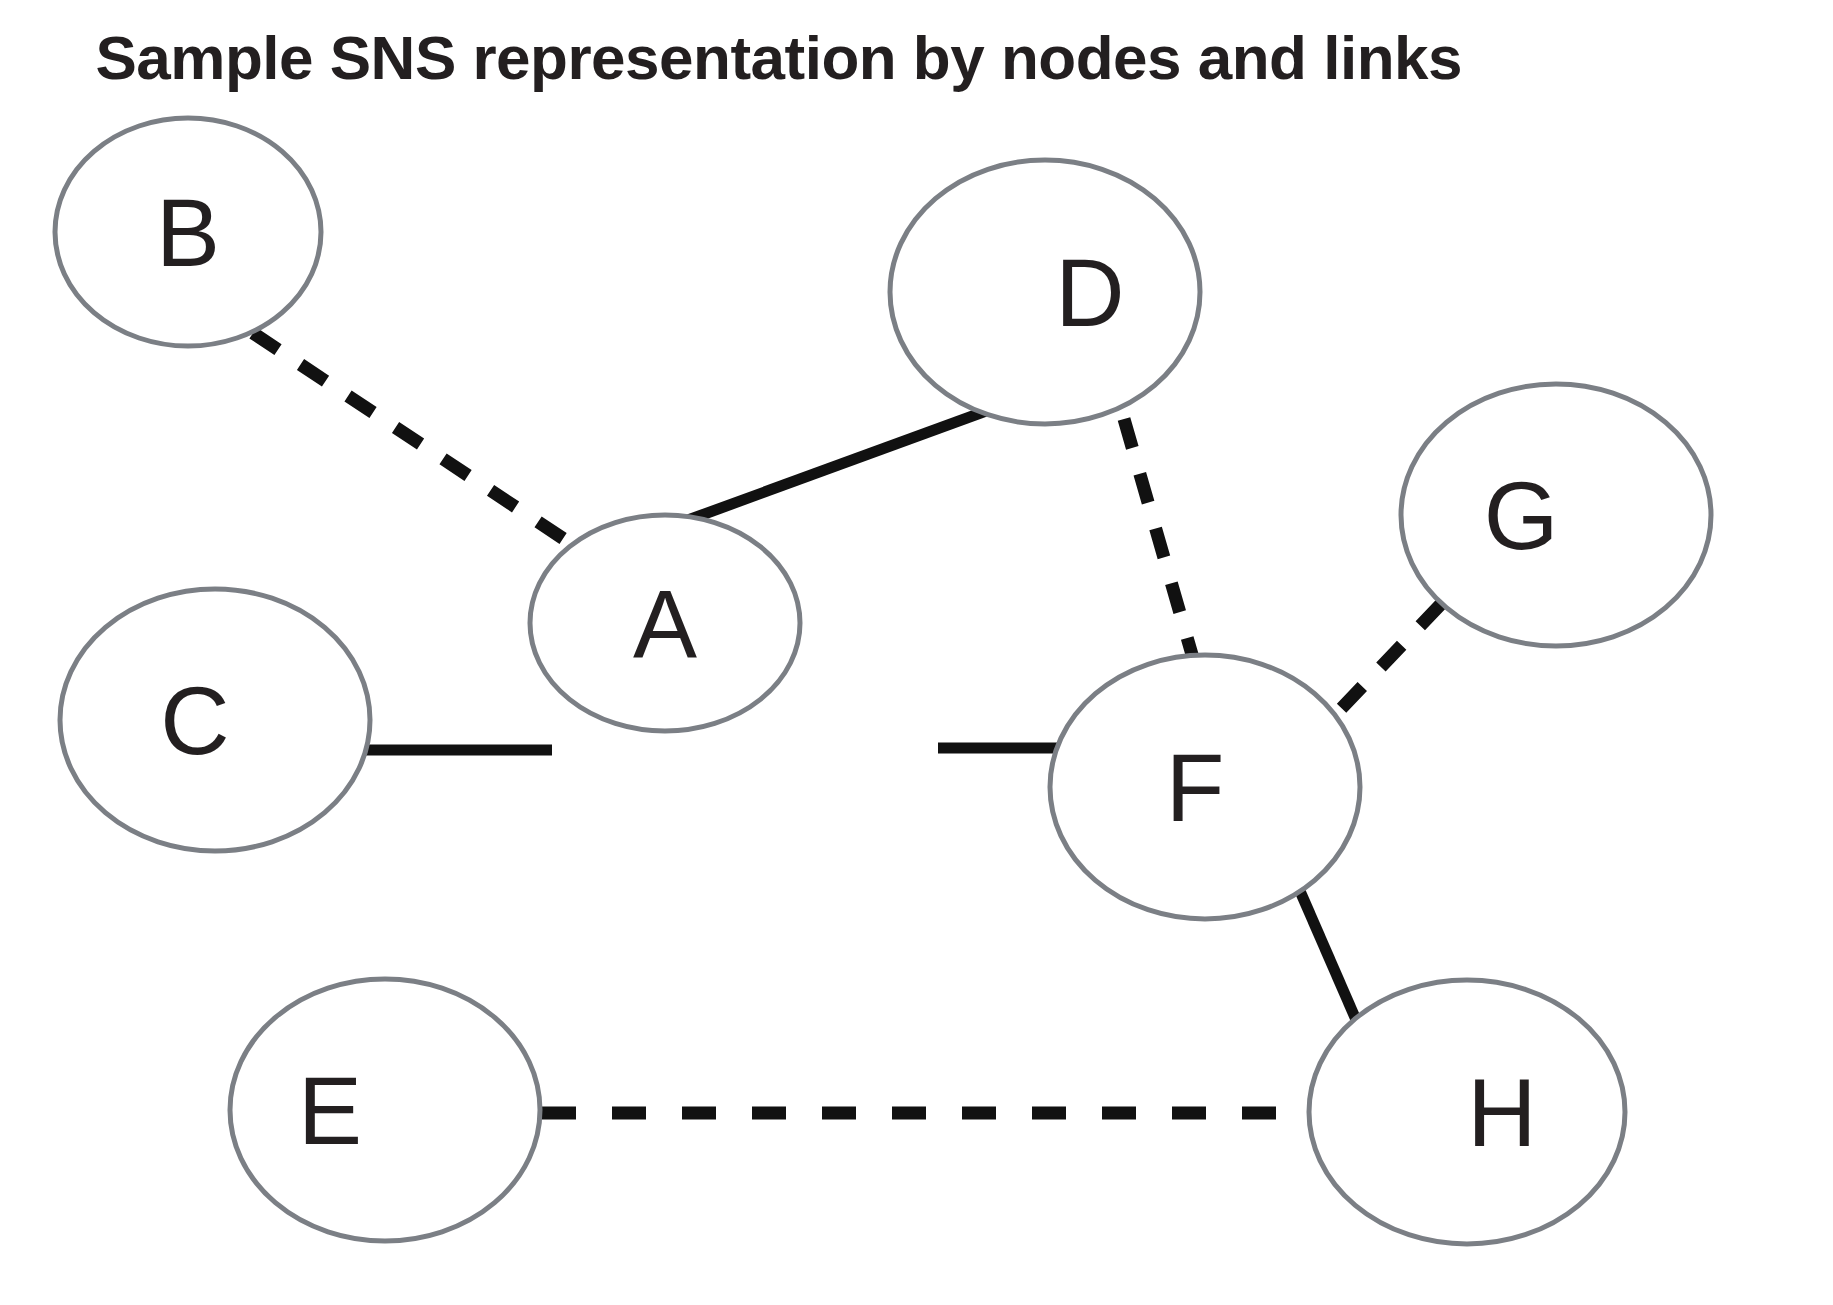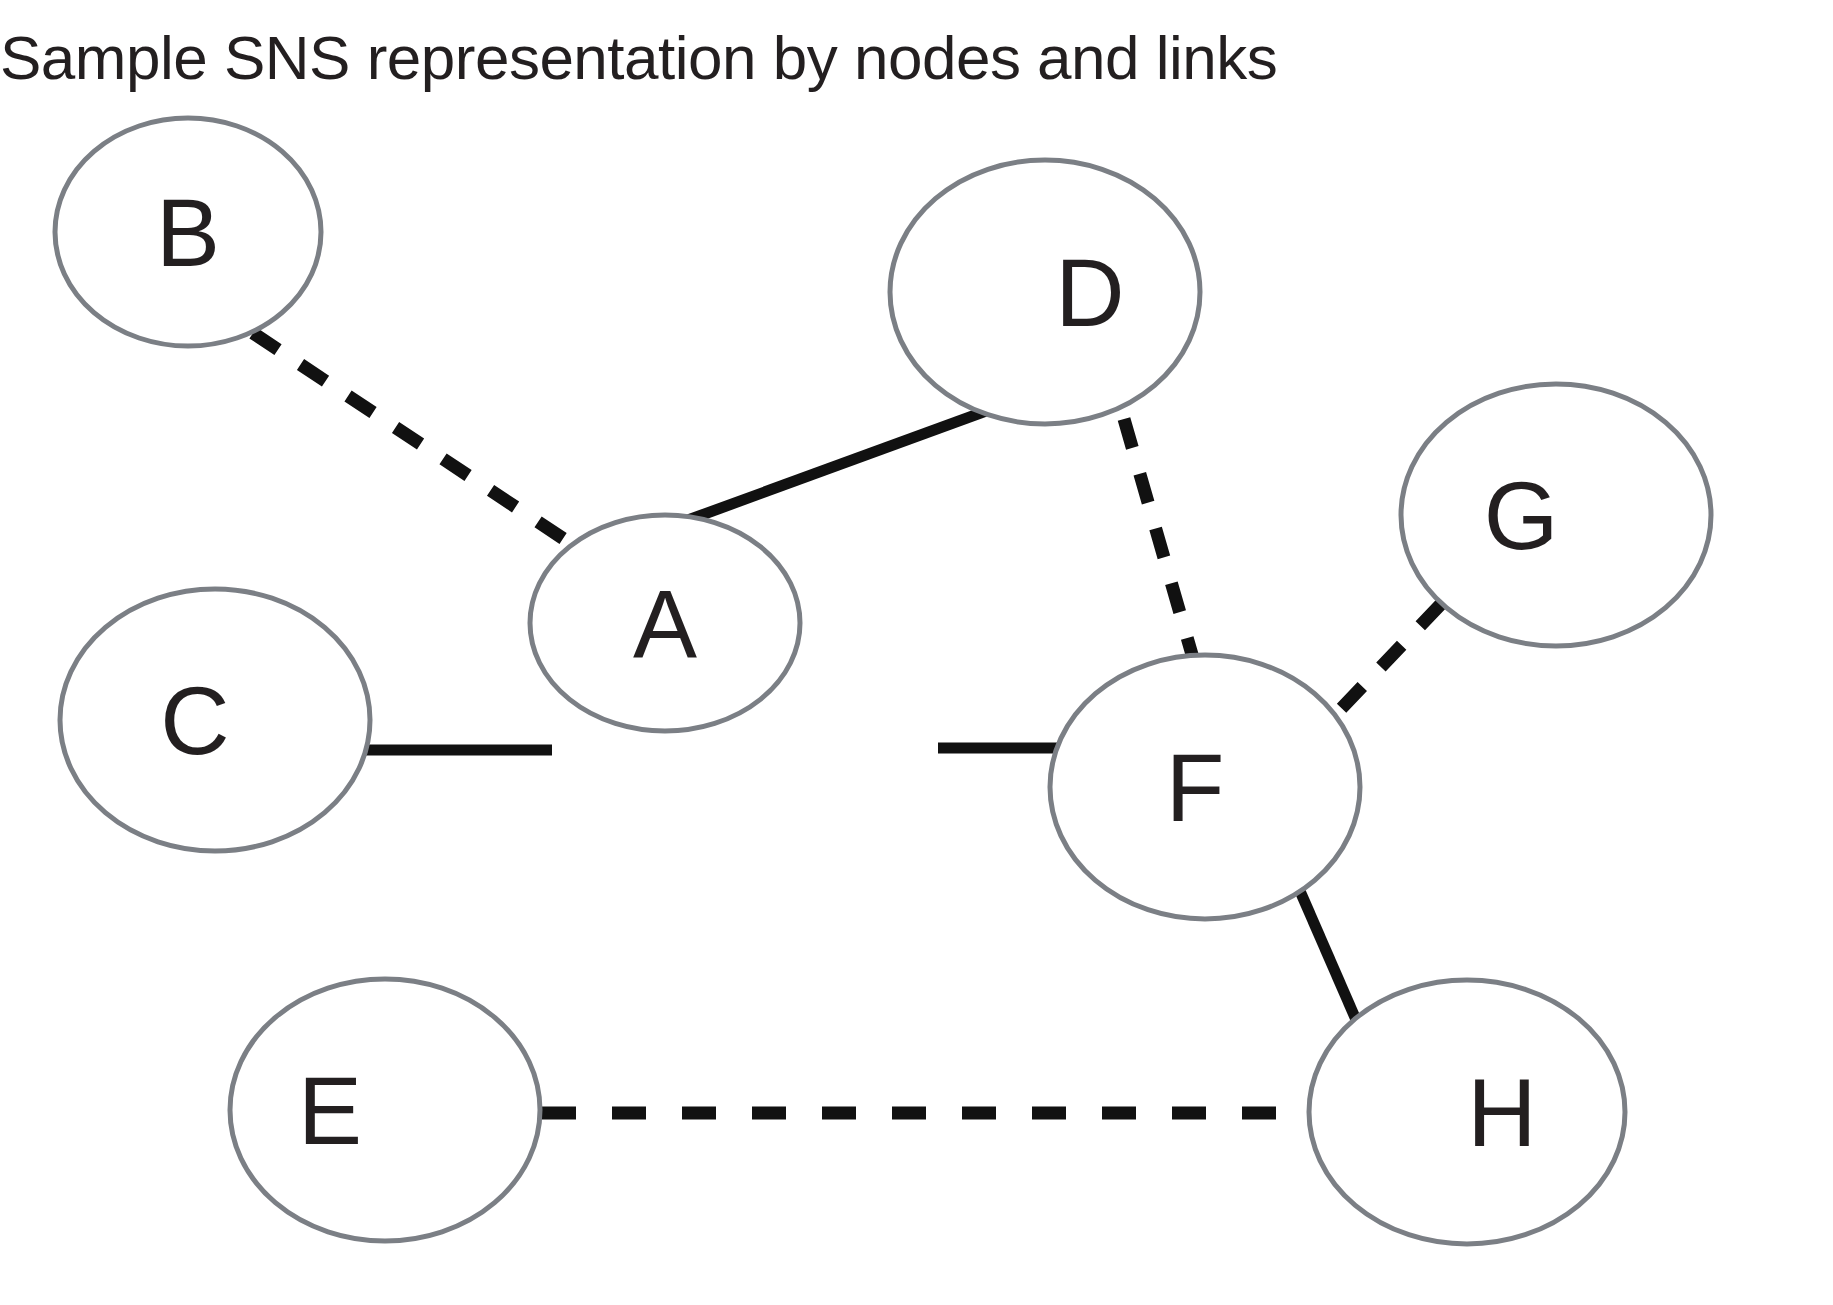--- a/index.html
+++ b/index.html
@@ -18,24 +18,24 @@
     position: relative;
     width: 1833px;
     height: 1305px;
     background: #ffffff;
   }
   #diagram-title {
     position: absolute;
     left: 0;
     top: 22px;
     width: 1462px;
-    text-align: left;
+    text-align: right;
     font-family: "Liberation Sans", sans-serif;
     font-size: 62px;
-    font-weight: normal;
+    font-weight: bold;
     letter-spacing: -0.5px;
     color: #231f20;
     white-space: nowrap;
   }
   #graph-canvas {
     position: absolute;
     left: 0;
     top: 0;
     width: 1833px;
     height: 1305px;

